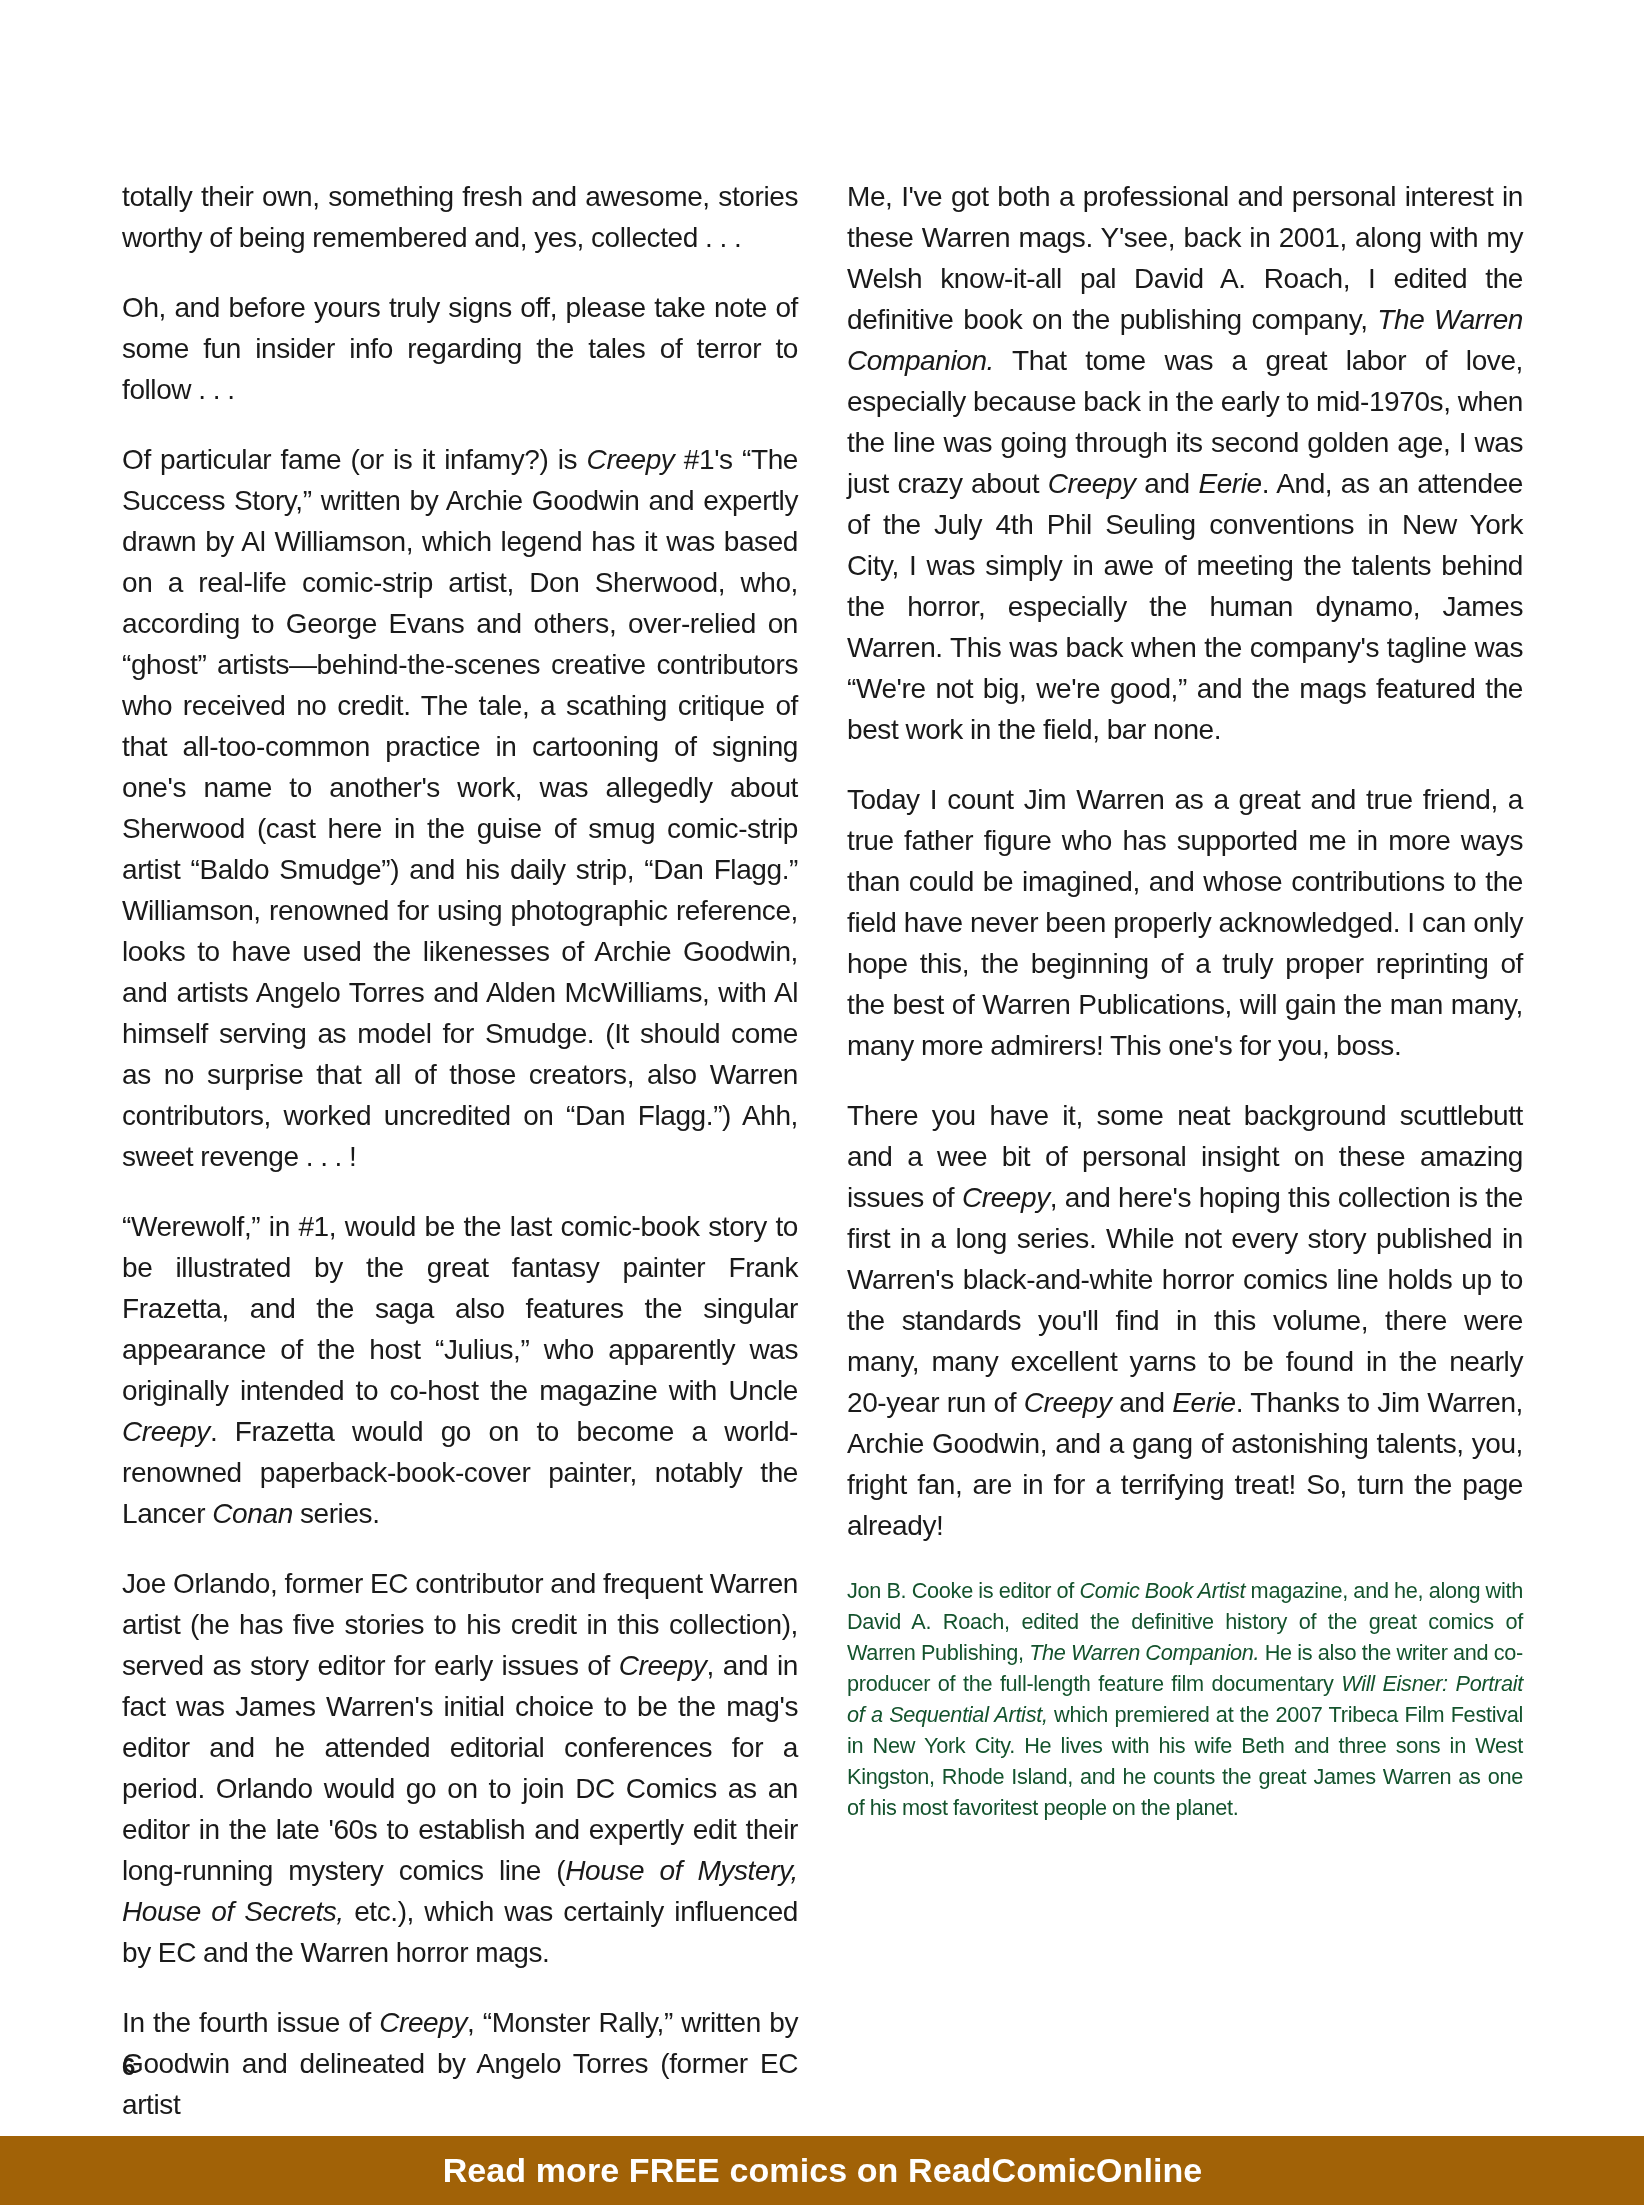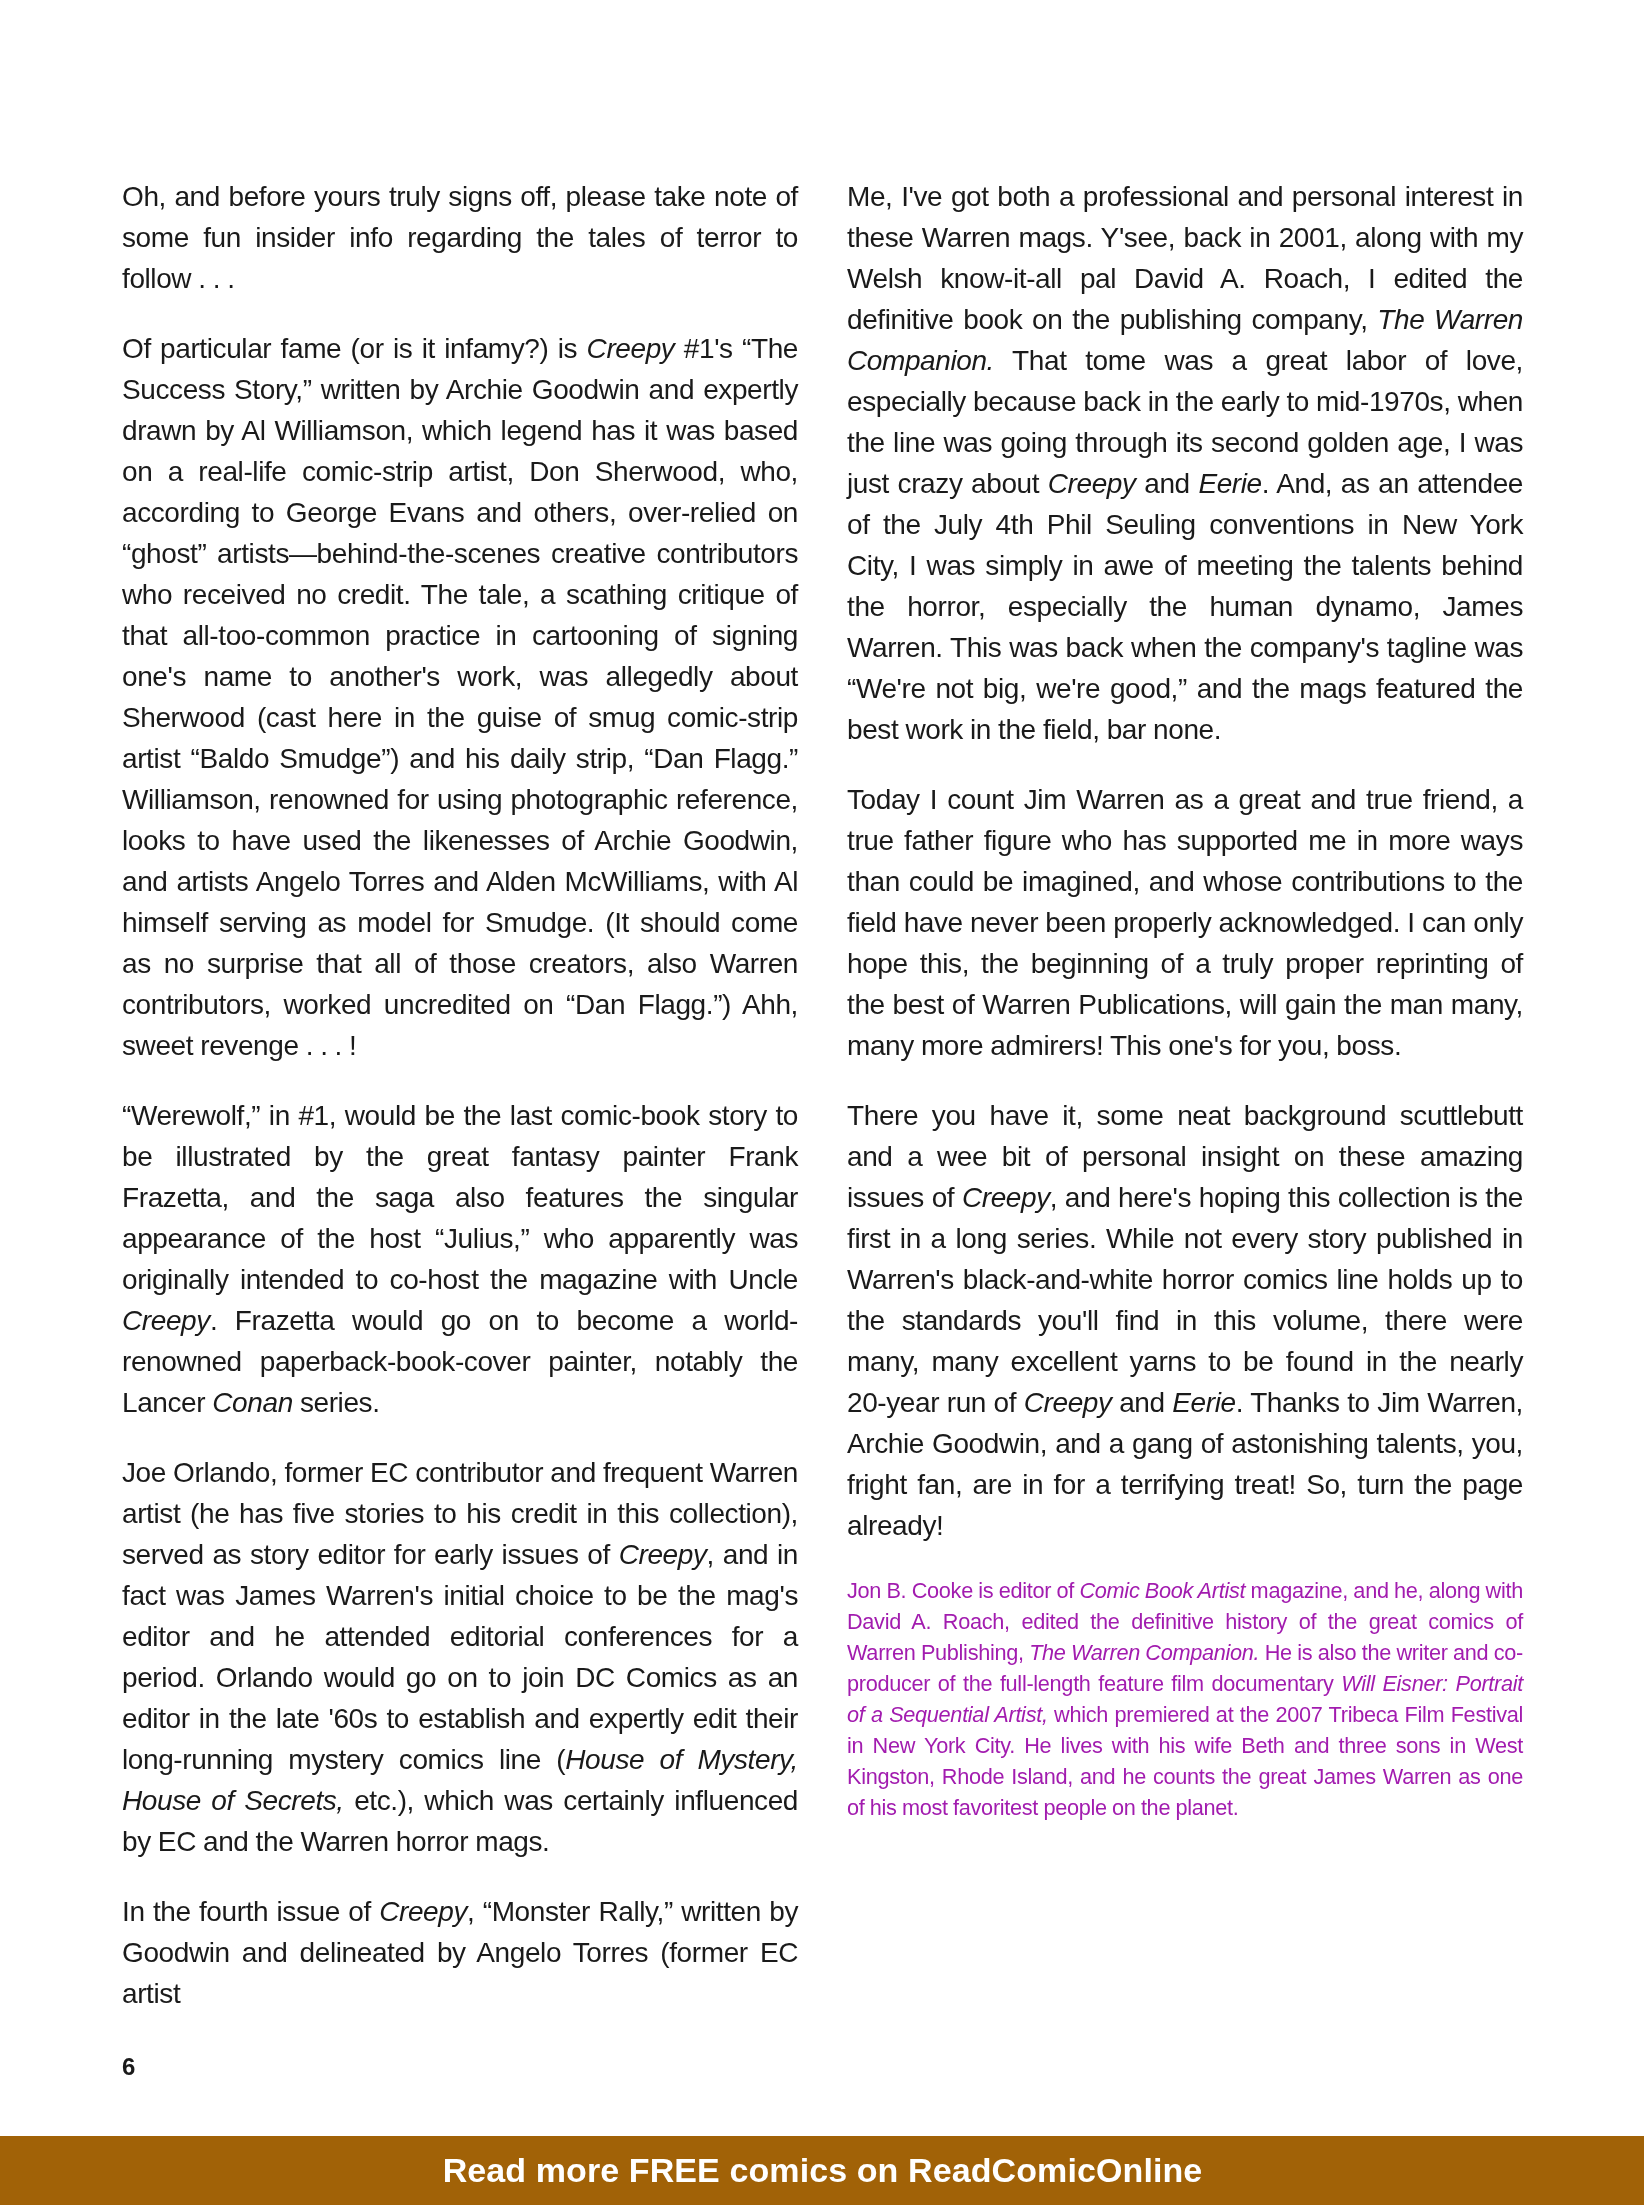--- a/index.html
+++ b/index.html
@@ -63,21 +63,21 @@
 
   
   p.bionote {
     margin: 24px 0 0 0;
     font-size: 21.7px;
     line-height: 31px;
     text-align: justify;
     letter-spacing: -0.3px;
     word-spacing: -0.4px;
     font-stretch: condensed;
-    color: #a21caf;
+    color: #14532d;
   }
 
   
   .folio {
     position: absolute;
     left: 122px;
     top: 2053px;
     font-size: 24px;
     line-height: 28px;
     font-weight: 700;
@@ -110,20 +110,23 @@
 </style>
 </head>
 <body>
 
 <div class="page">
 
   <div class="columns">
 
     <div class="col col-left">
 
+      <p class="body">
+        <span>totally their own, something fresh and awesome, stories worthy of being remembered and, yes, collected . . .</span>
+      </p>
 
       <p class="body">
         <span>Oh, and before yours truly signs off, please take note of some fun insider info regarding the tales of terror to follow . . .</span>
       </p>
 
       <p class="body">
         <span>Of particular fame (or is it infamy?) is <i>Creepy</i> #1's “The Success Story,” written by Archie Goodwin and expertly drawn by Al Williamson, which legend has it was based on a real-life comic-strip artist, Don Sherwood, who, according to George Evans and others, over-relied on “ghost” artists—behind-the-scenes creative contributors who received no credit. The tale, a scathing critique of that all-too-common practice in cartooning of signing one's name to another's work, was allegedly about Sherwood (cast here in the guise of smug comic-strip artist “Baldo Smudge”) and his daily strip, “Dan Flagg.” Williamson, renowned for using photographic reference, looks to have used the likenesses of Archie Goodwin, and artists Angelo Torres and Alden McWilliams, with Al himself serving as model for Smudge. (It should come as no surprise that all of those creators, also Warren contributors, worked uncredited on “Dan Flagg.”) Ahh, sweet revenge . . . !</span>
       </p>
 
       <p class="body">

